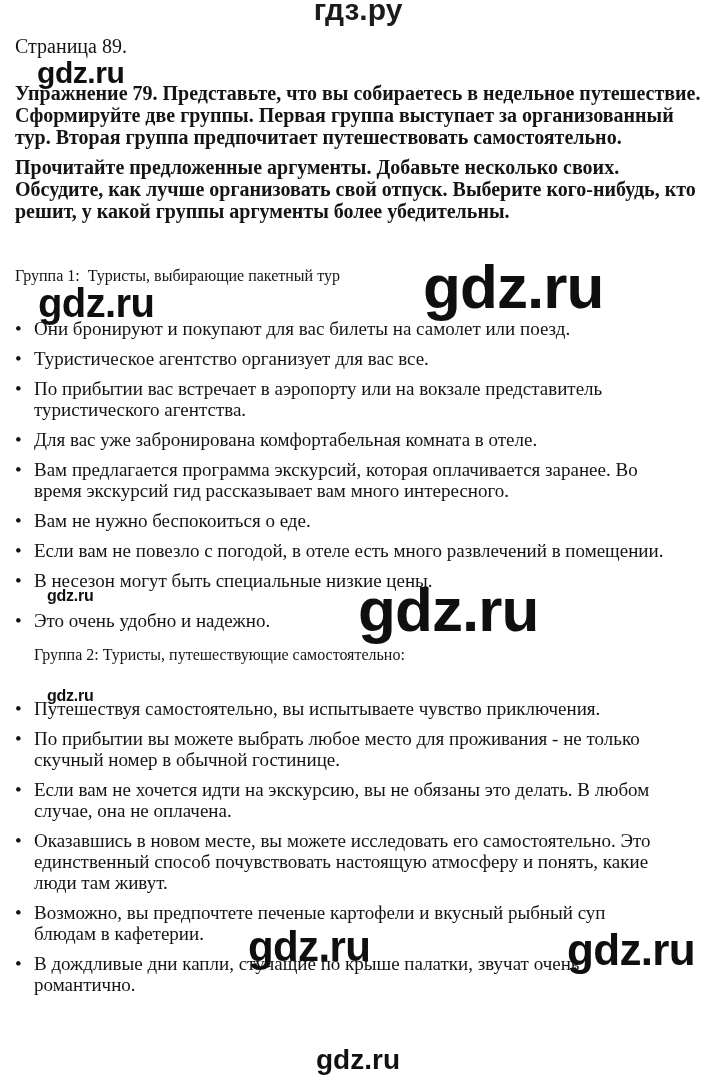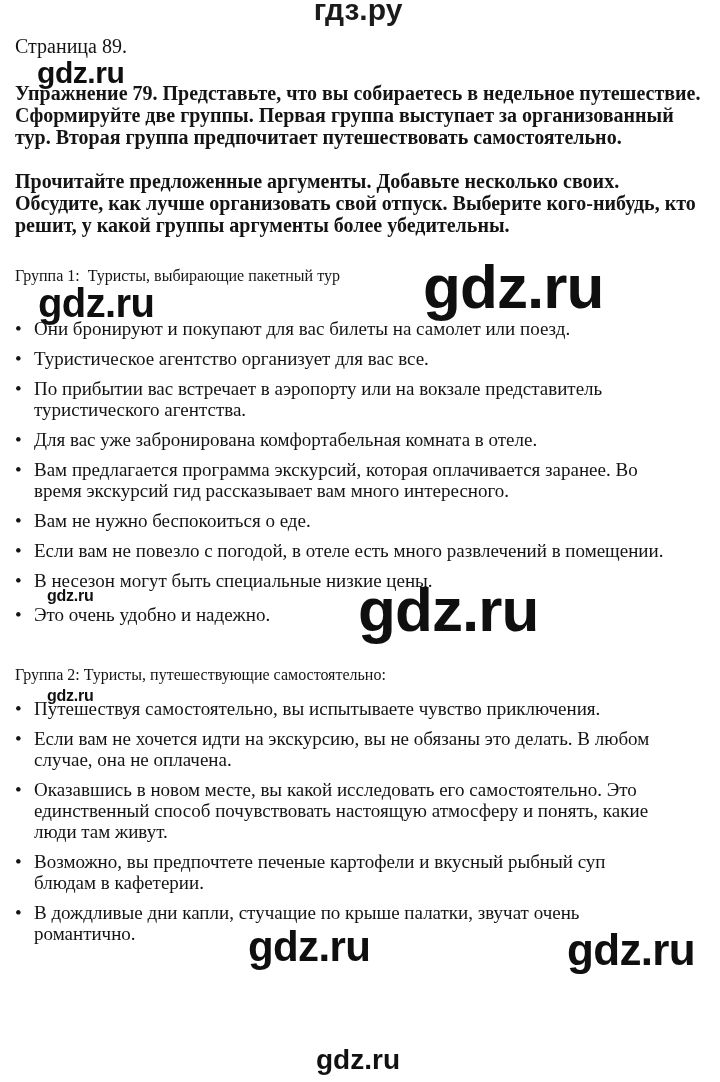--- a/index.html
+++ b/index.html
@@ -28,30 +28,30 @@
   }
   .para{
     left:15px;
     width:700px;
     font-size:20px;
     line-height:22px;
     font-weight:bold;
     white-space:pre-line;
   }
   .p1{top:82px;}
-  .p2{top:170px;}
+  .p2{top:156px;}
   .group-title{
     left:15px;
     font-size:16px;
     line-height:22px;
     font-weight:normal;
     white-space:pre;
   }
   .g1-title{top:265px;}
-  .g2-title{top:664px;}
+  .g2-title{top:644px;margin-left:19px;}
   ul.blist{
     list-style:none;
     margin:0; padding:0;
     position:absolute;
     left:15px;
     width:700px;
   }
   .list1{top:318px;}
   .list2{top:698px;}
   ul.blist li{
@@ -61,21 +61,21 @@
     font-size:19px;
     line-height:21px;
     white-space:pre-line;
   }
   ul.blist li::before{
     content:"\2022";
     position:absolute;
     left:0; top:0;
     line-height:21px;
   }
-  .list1 li:last-child{margin-top:13px;}
+  .list1 li:last-child{margin-top:19px;}
   .list2 li.gap-top{margin-top:8px;}
   .wm{
     position:absolute;
     font-family:"Liberation Sans", sans-serif;
     font-weight:bold;
     color:#0f0f0f;
     line-height:1;
     letter-spacing:-0.015em;
     white-space:nowrap;
   }
@@ -137,23 +137,25 @@
 
   <span class="wm wm-tiny1">gdz.ru</span>
   <span class="wm wm-big2">gdz.ru</span>
 
   <div class="abs group-title g2-title">Группа 2: Туристы, путешествующие самостоятельно:</div>
 
   <span class="wm wm-tiny2">gdz.ru</span>
 
   <ul class="blist list2">
     <li>Путешествуя самостоятельно, вы испытываете чувство приключения.</li>
+    <li>По прибытии вы можете выбрать любое место для проживания - не только
+скучный номер в обычной гостинице.</li>
     <li>Если вам не хочется идти на экскурсию, вы не обязаны это делать. В любом
 случае, она не оплачена.</li>
-    <li>Оказавшись в новом месте, вы какой исследовать его самостоятельно. Это
+    <li>Оказавшись в новом месте, вы можете исследовать его самостоятельно. Это
 единственный способ почувствовать настоящую атмосферу и понять, какие
 люди там живут.</li>
     <li class="gap-top">Возможно, вы предпочтете печеные картофели и вкусный рыбный суп
 блюдам в кафетерии.</li>
     <li>В дождливые дни капли, стучащие по крыше палатки, звучат очень
 романтично.</li>
   </ul>
 
   <span class="wm wm-mid-b">gdz.ru</span>
   <span class="wm wm-right-b">gdz.ru</span>

